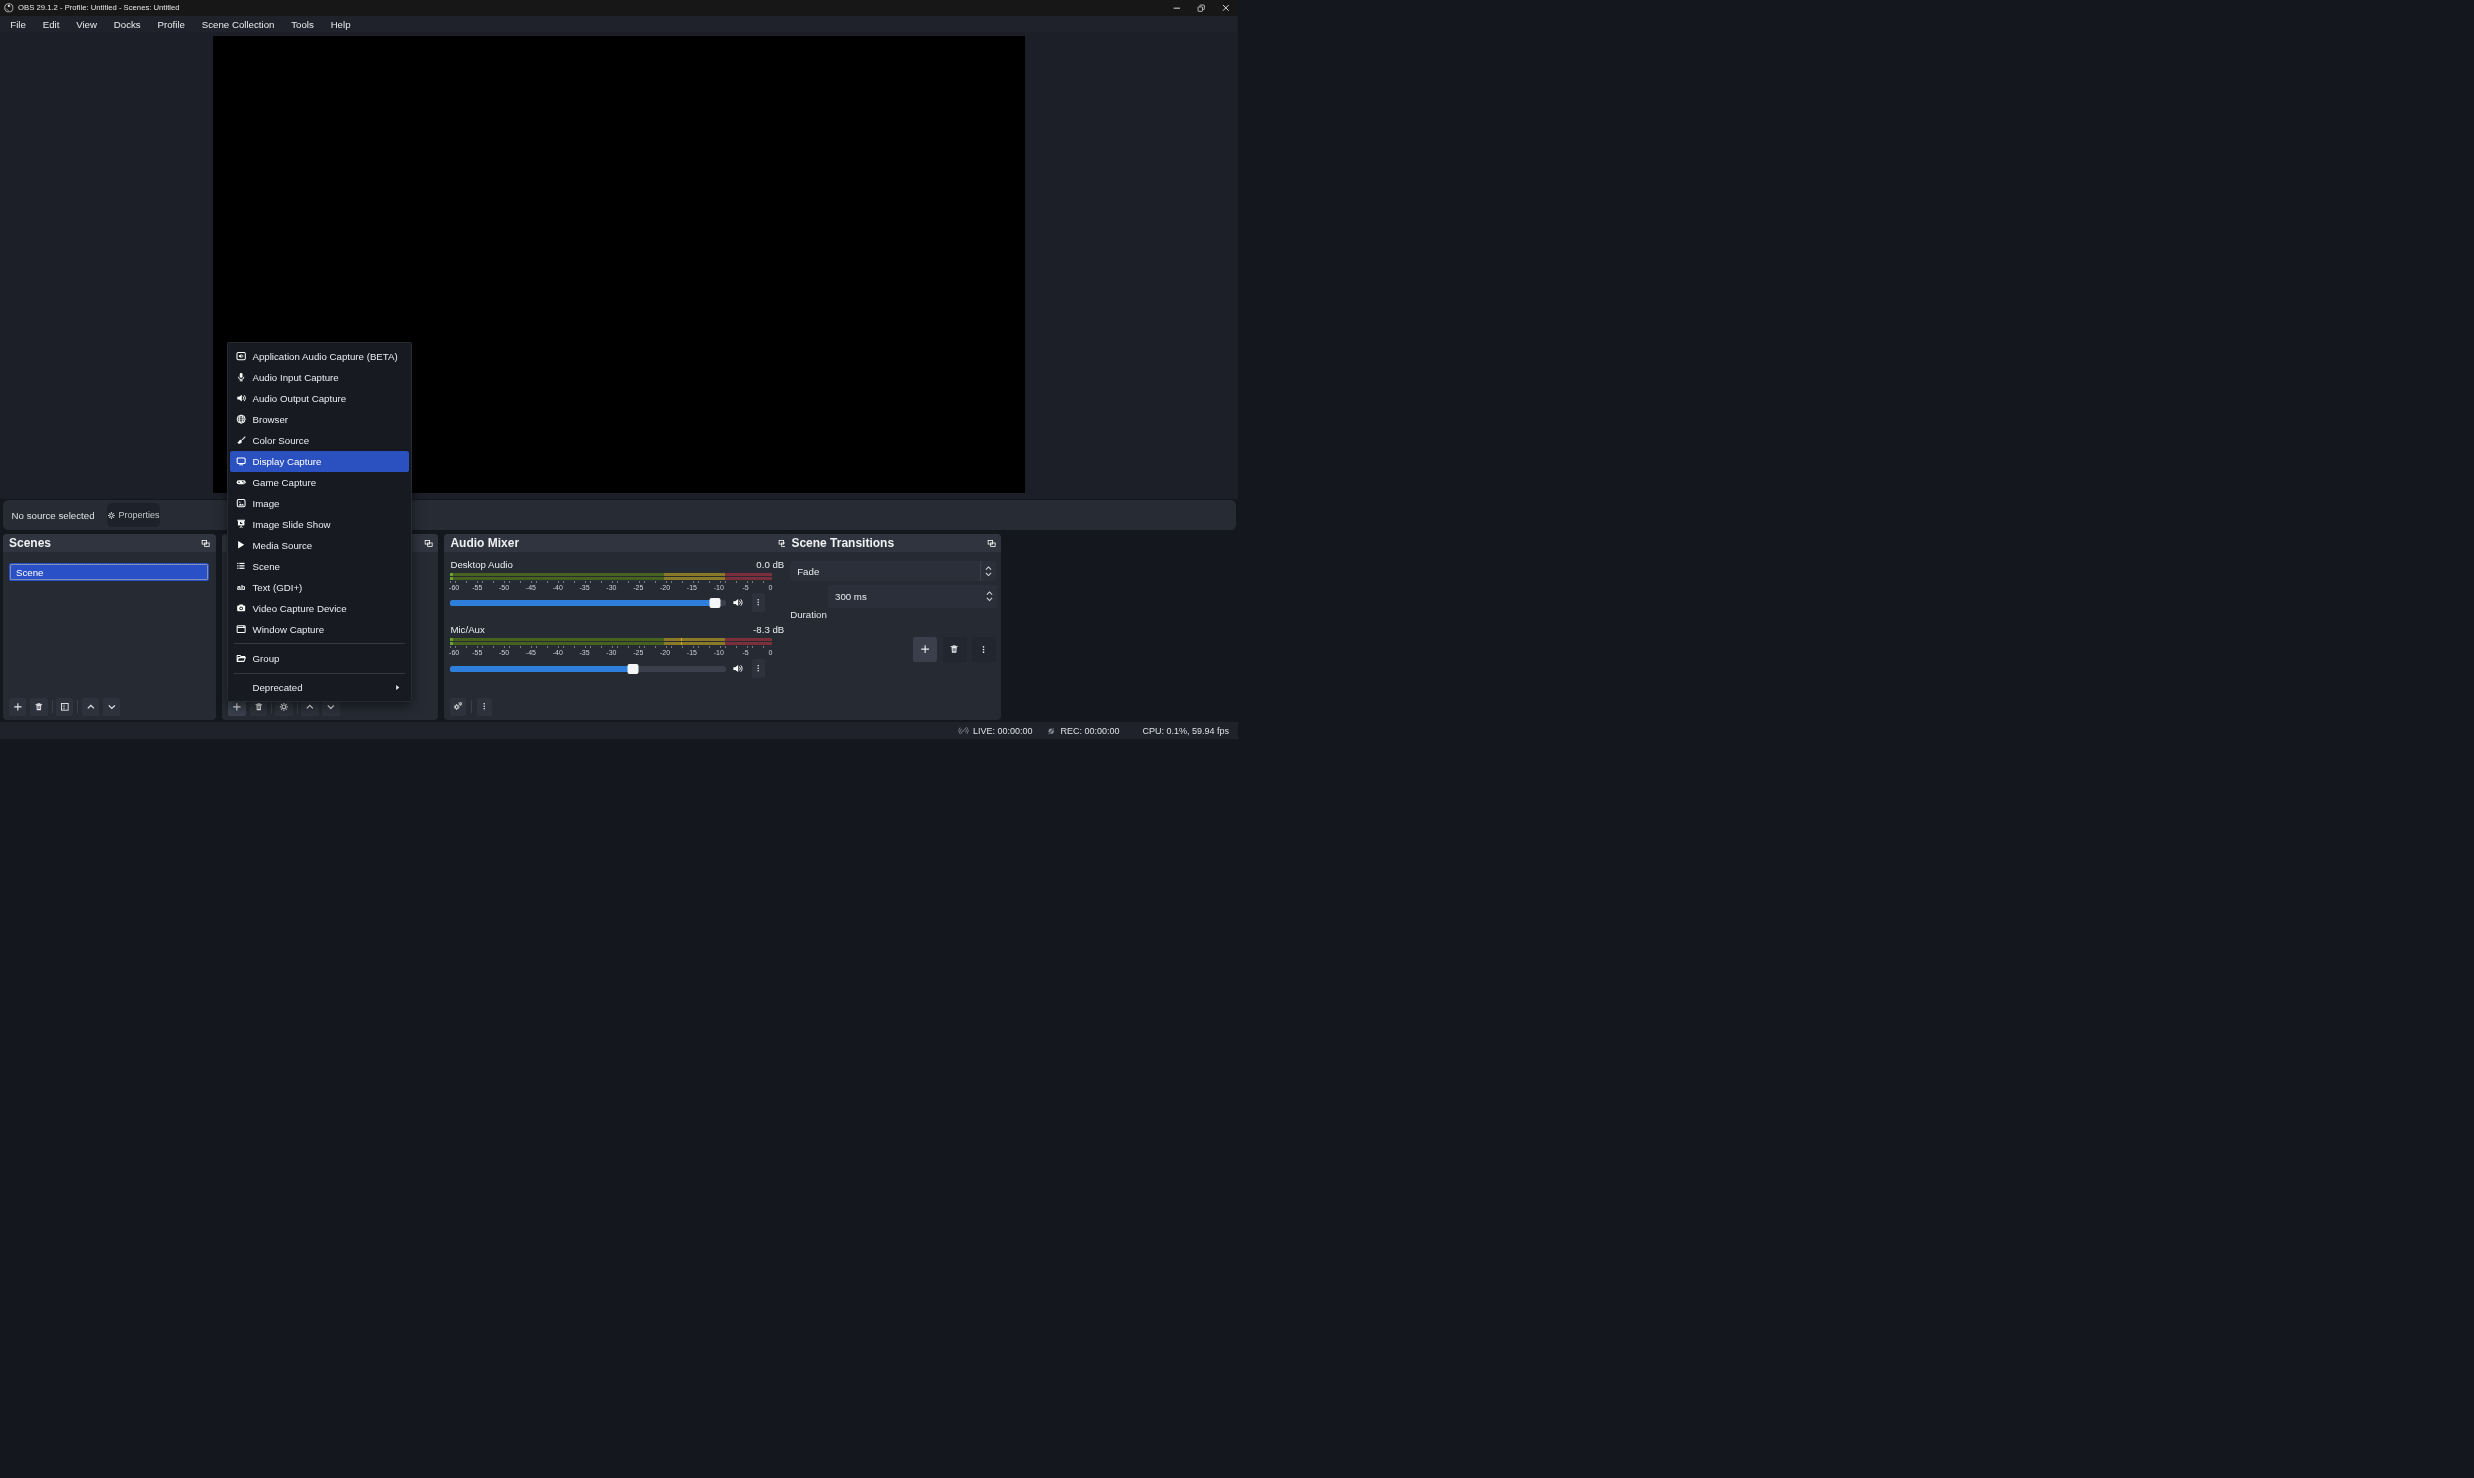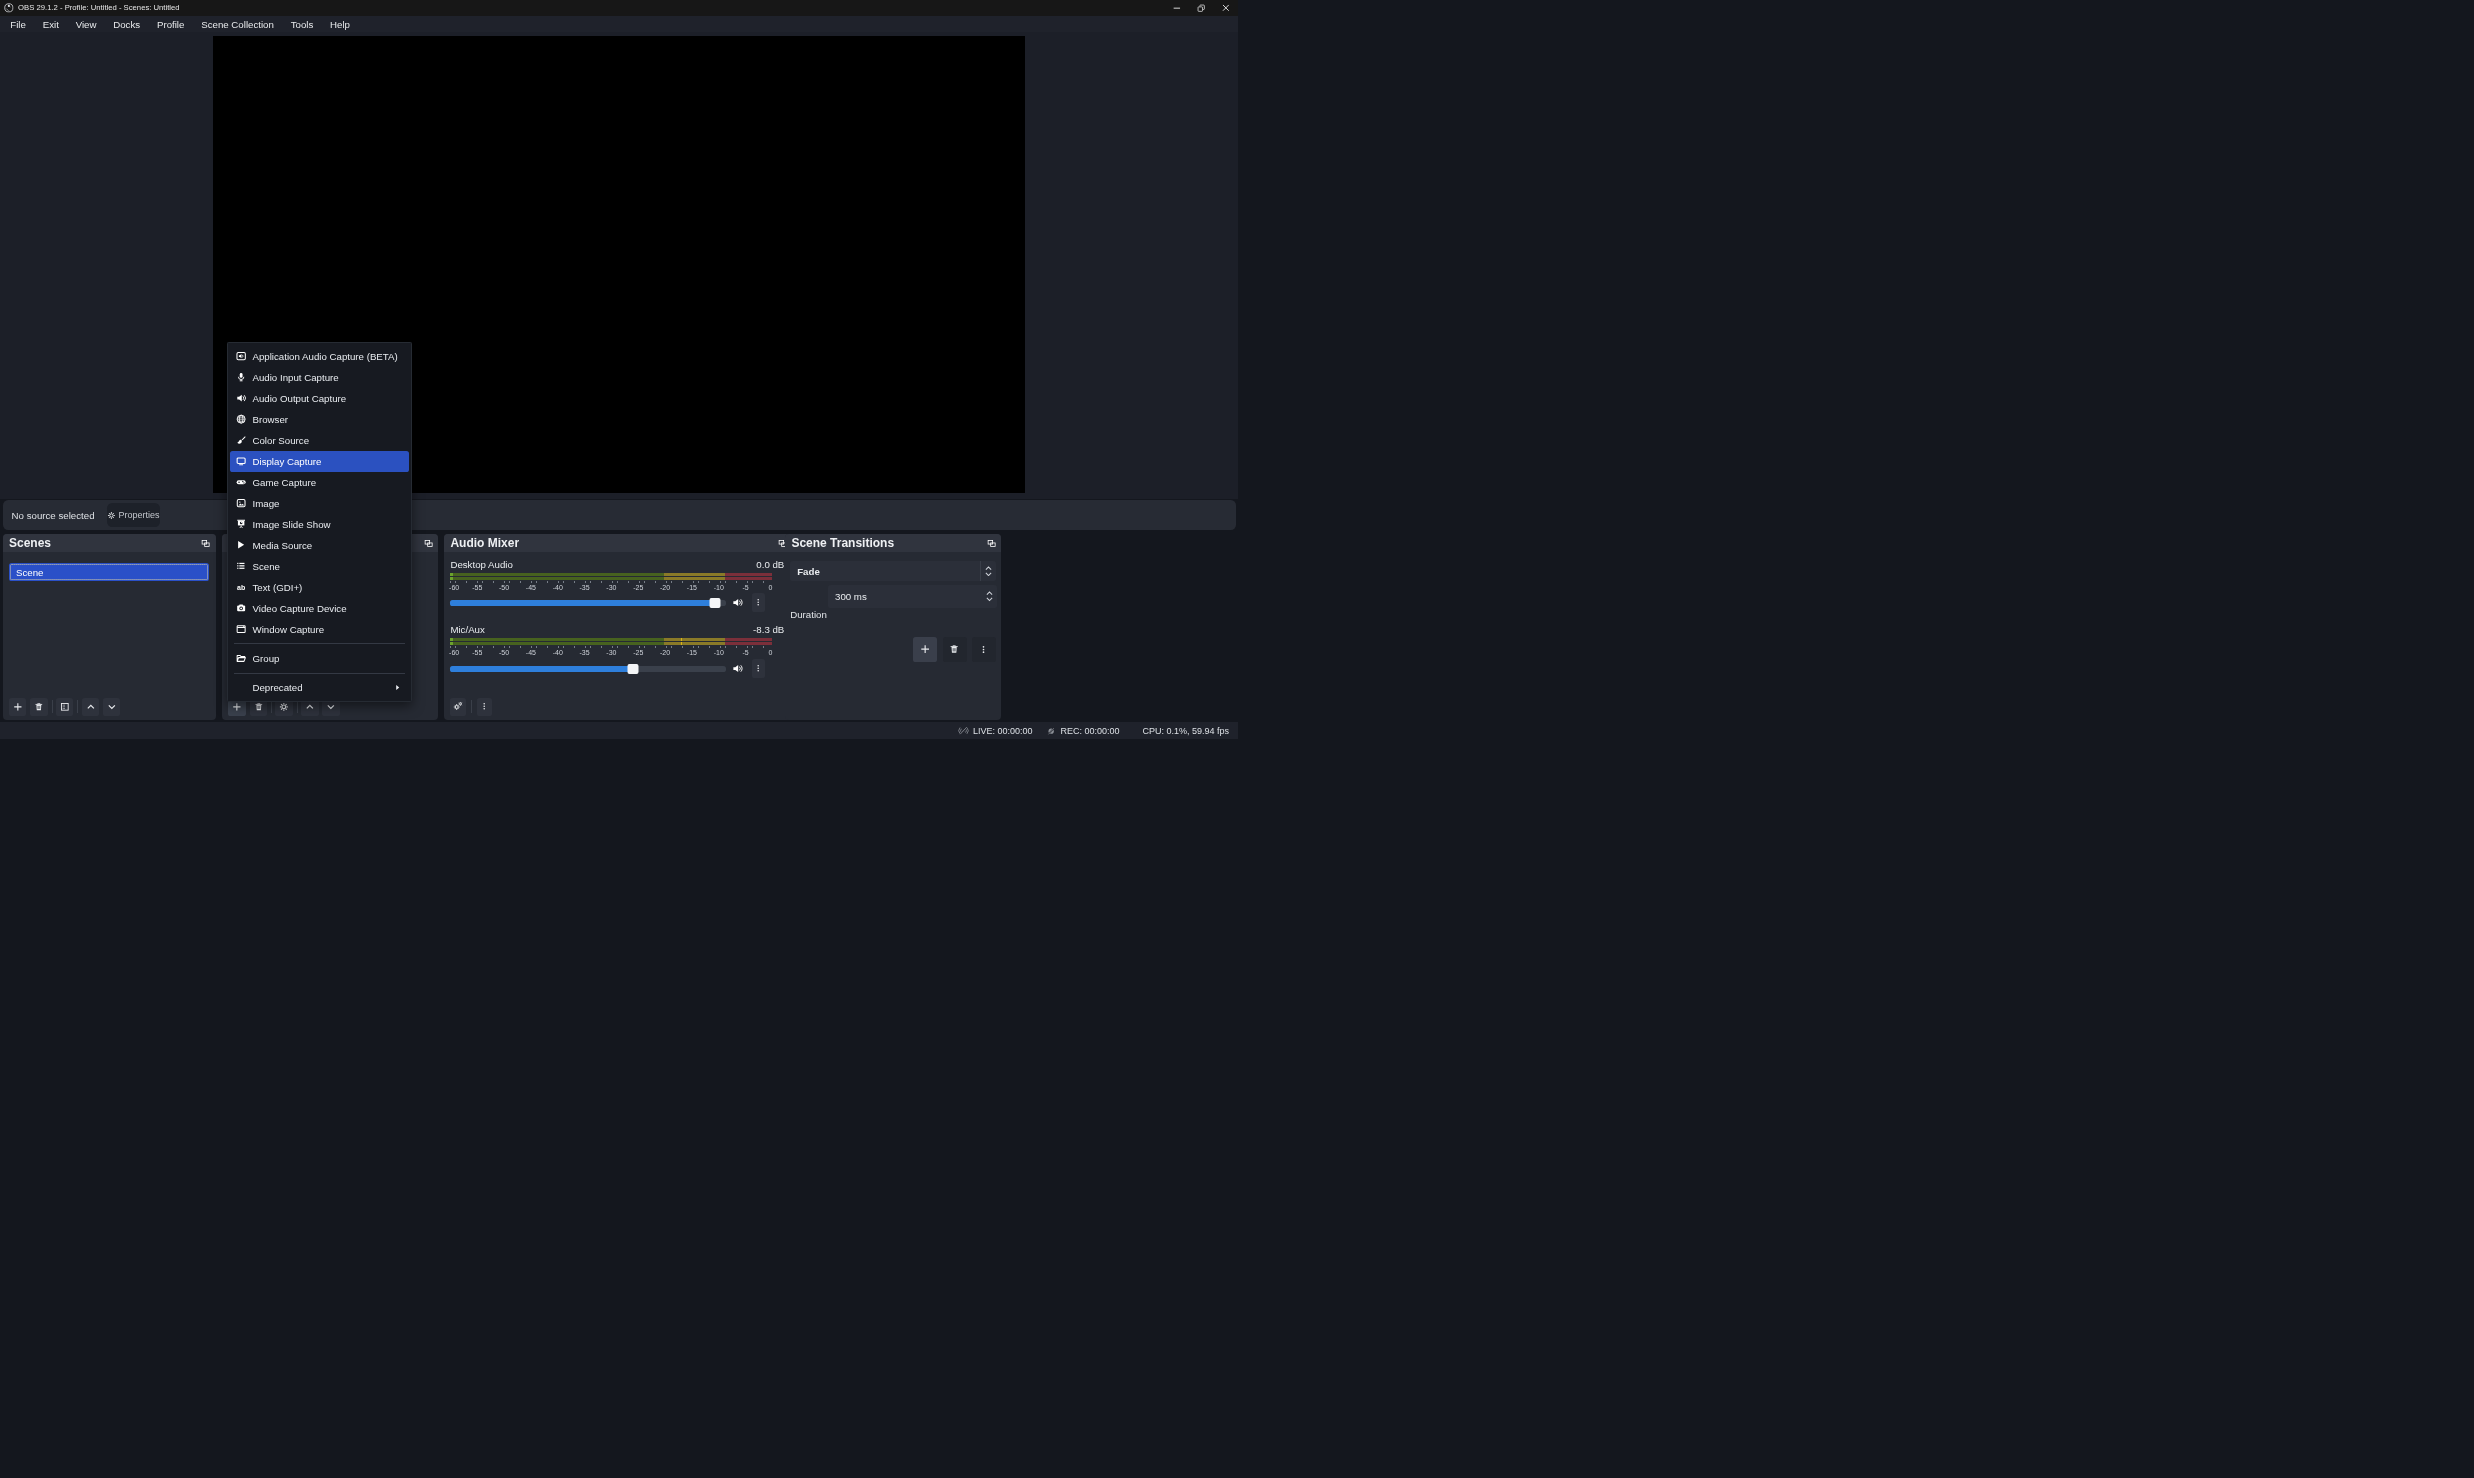--- a/index.html
+++ b/index.html
@@ -275,21 +275,21 @@
       <div class="winbtn">
           <svg width="7.7" height="7.7" viewBox="0 0 12 12">
             <path d="M1.5 1.5l9 9M10.5 1.5l-9 9" stroke="currentColor" stroke-width="1.3"></path>
           </svg>
         </div>
     </div>
   </div>
 
   <div id="menubar">
     <span class="menu-item">File</span>
-    <span class="menu-item">Exit</span>
+    <span class="menu-item">Edit</span>
     <span class="menu-item">View</span>
     <span class="menu-item">Docks</span>
     <span class="menu-item">Profile</span>
     <span class="menu-item">Scene Collection</span>
     <span class="menu-item">Tools</span>
     <span class="menu-item">Help</span>
   </div>
 
   <div id="workspace">
     <div id="preview"></div>
@@ -499,21 +499,21 @@
     </div>
   </div>
 
   <div class="panel" id="transitions-panel">
     <div class="panel-header">
       <span class="ptitle">Scene Transitions</span>
       <svg class="popout" width="9" height="9" viewBox="0 0 14 14">
           <use href="#s-popout"></use>
         </svg>
     </div>
-    <div class="combo" style="top:27px;font-weight:bold;">
+    <div class="combo" style="top:27px;">
       <span class="val">Fade</span>
       <div class="divider"></div>
       <div class="arrows">
         <svg width="7" height="4.5" viewBox="0 0 16 10">
             <path d="M2 8l6-6 6 6" stroke="currentColor" stroke-width="2.4" fill="none"></path>
           </svg>
         <svg width="7" height="4.5" viewBox="0 0 16 10">
             <path d="M2 2l6 6 6-6" stroke="currentColor" stroke-width="2.4" fill="none"></path>
           </svg>
       </div>

